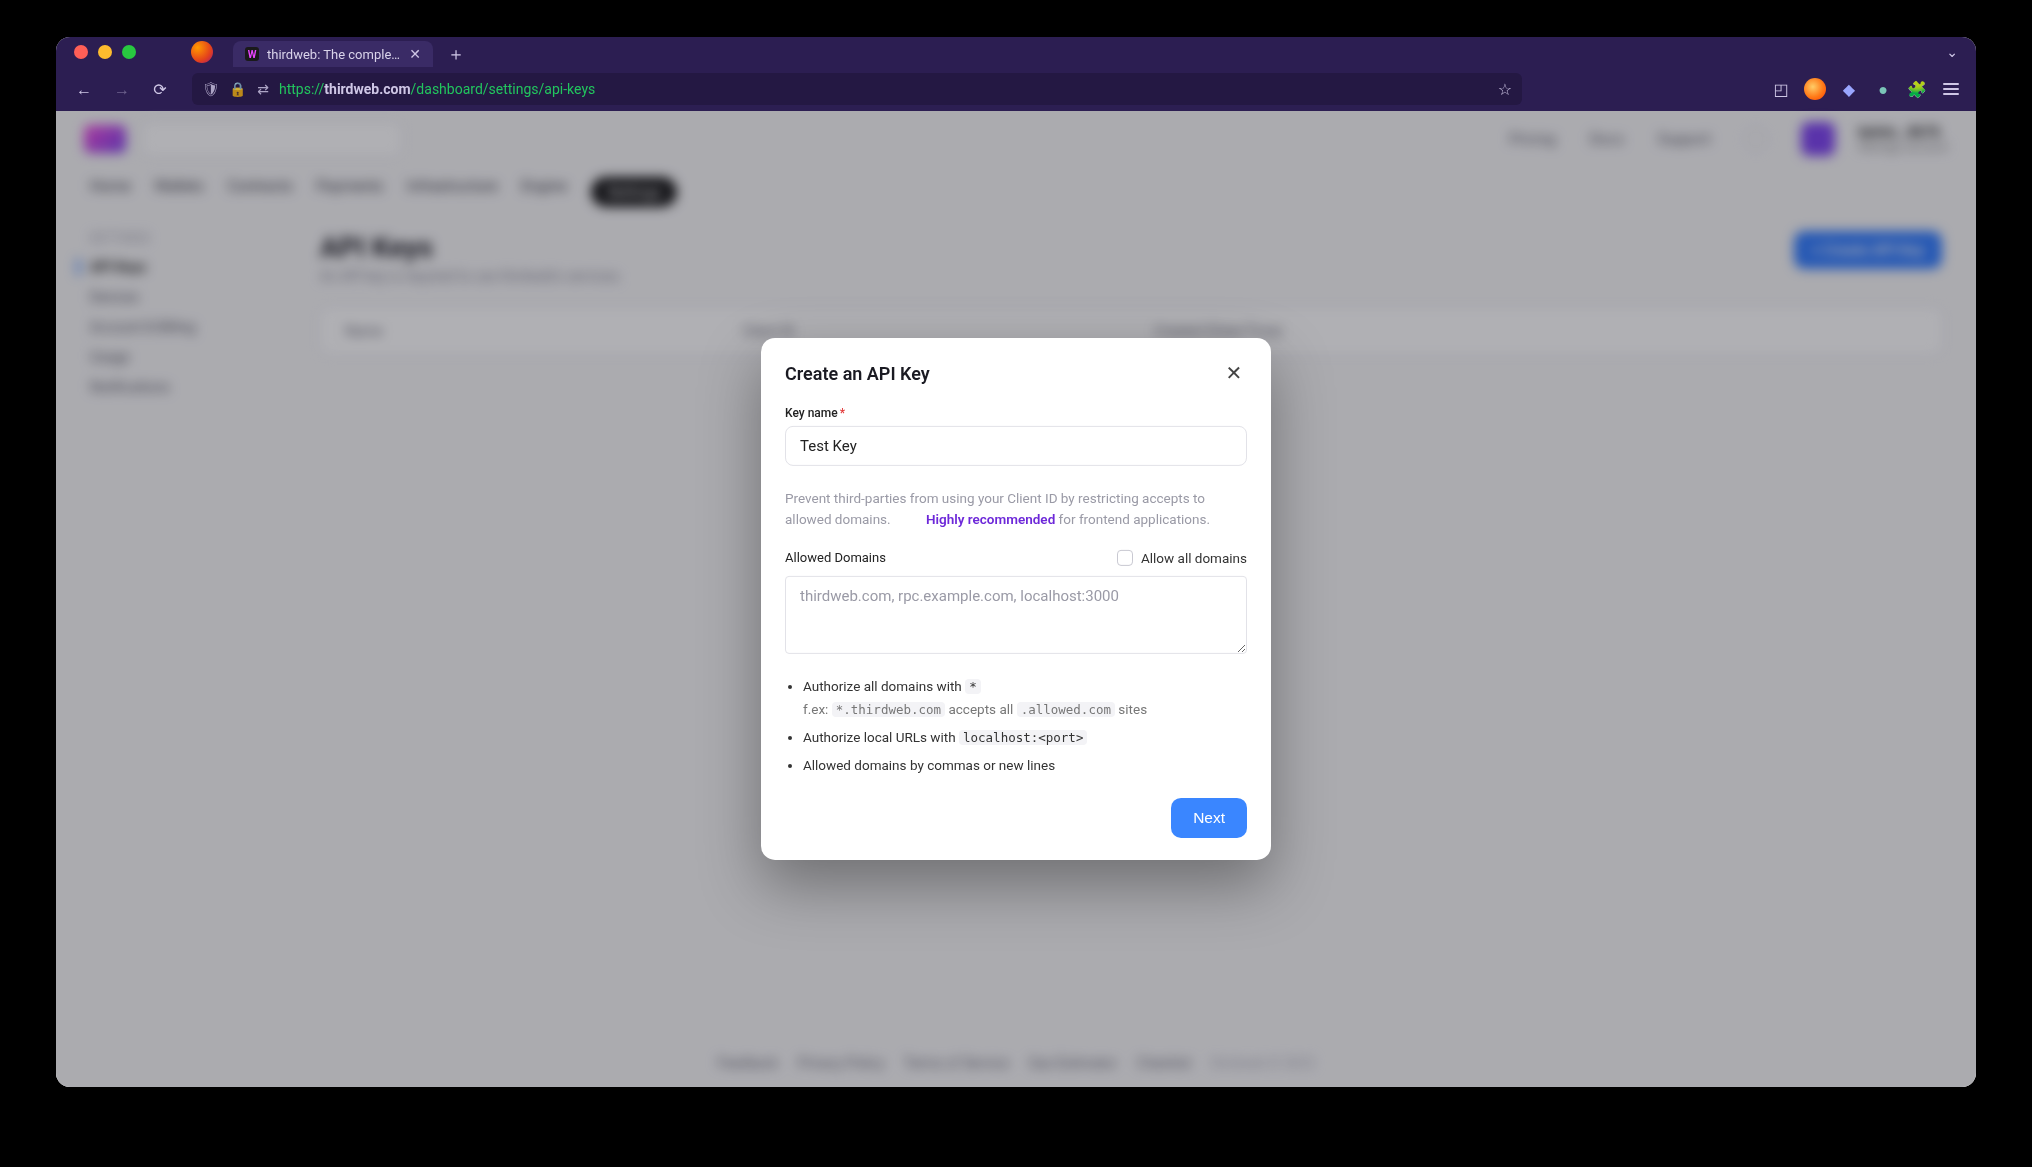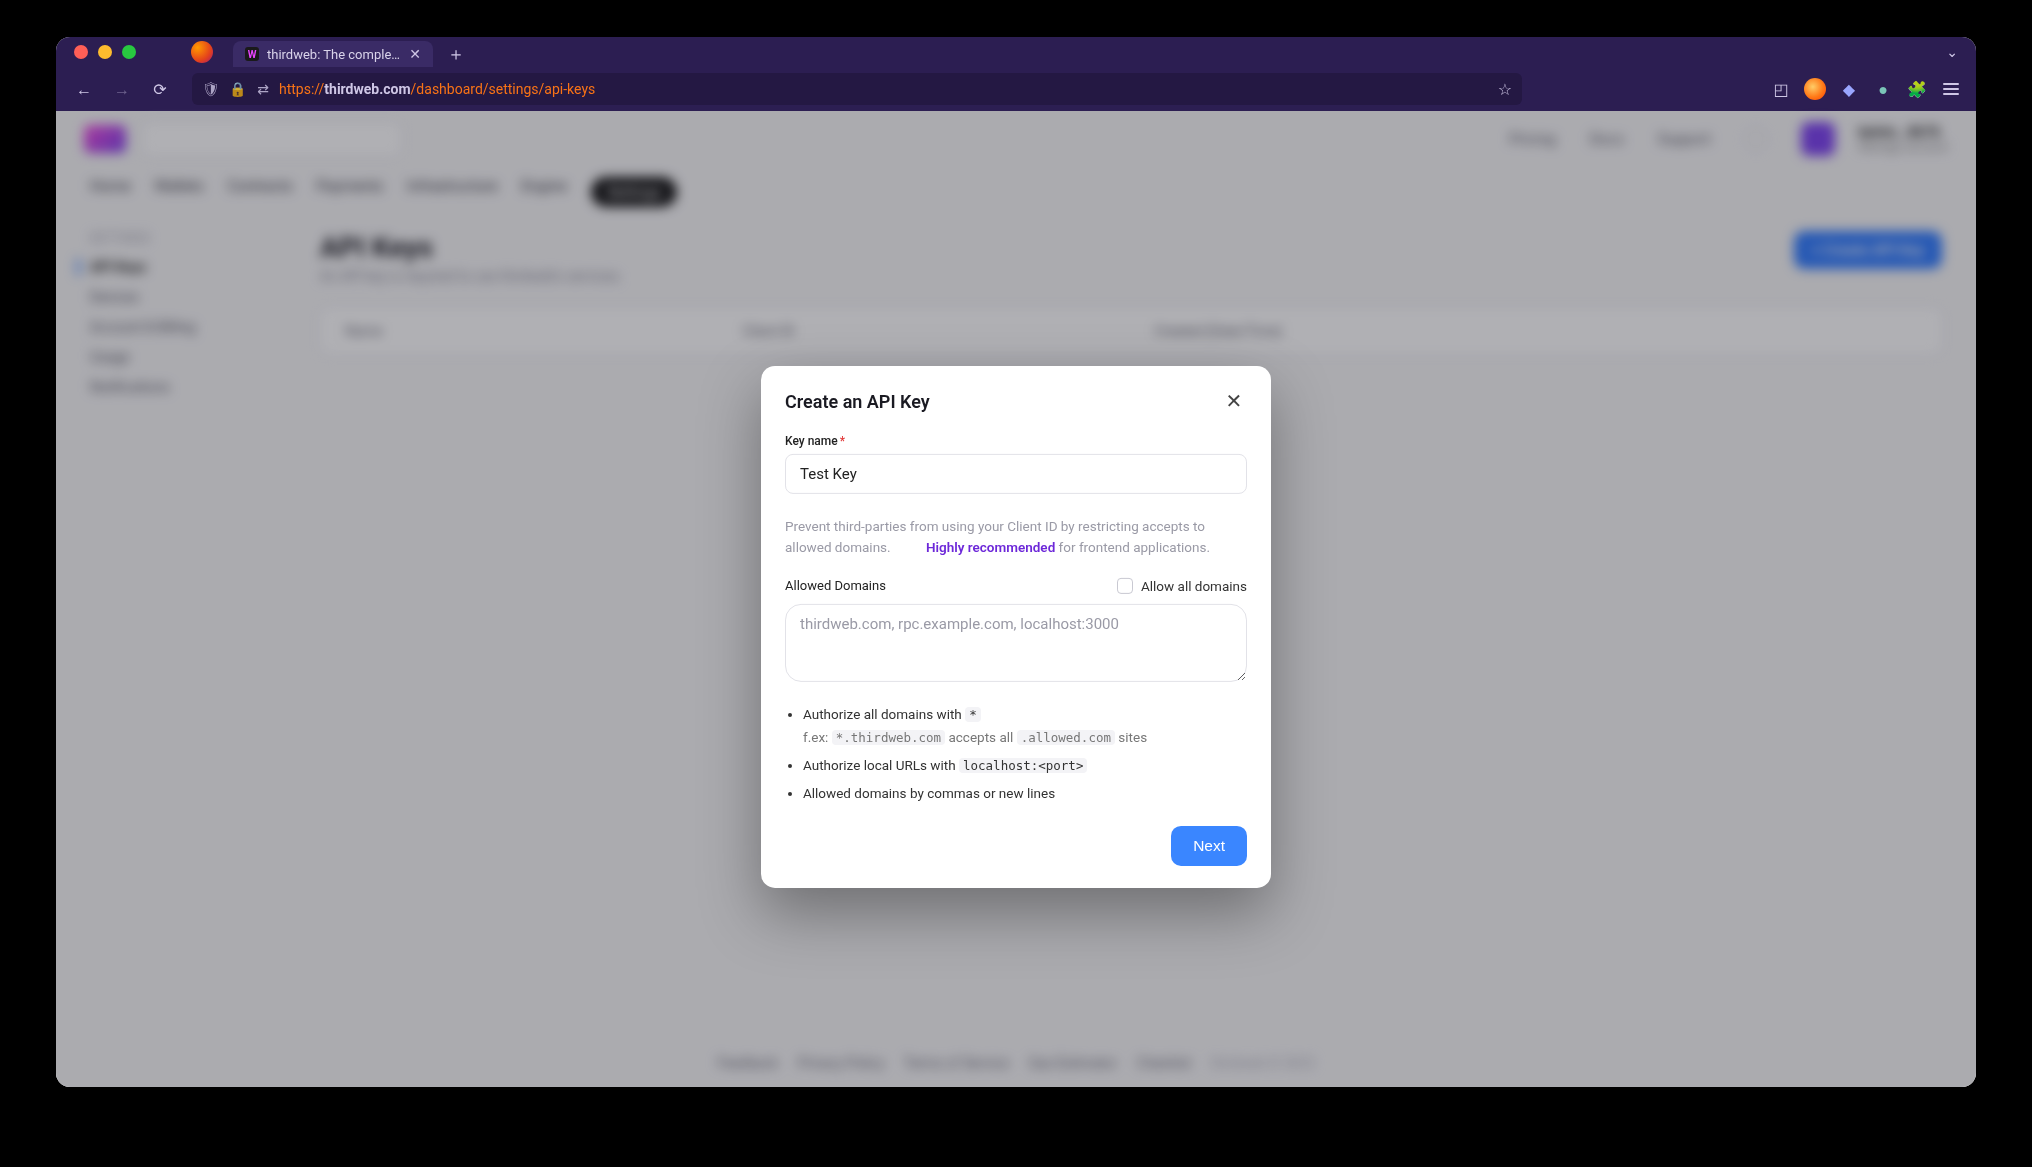--- a/index.html
+++ b/index.html
@@ -38,21 +38,21 @@
 .tab .ttext{flex:1;white-space:nowrap;overflow:hidden;text-overflow:ellipsis;}
 .tab .tclose{color:#cfc7e6;font-size:14px;}
 .newtab{width:26px;height:26px;margin-left:10px;border-radius:6px;display:flex;align-items:center;justify-content:center;color:#cfc7e6;font-size:18px;}
 .titlebar .spacer{flex:1;}
 .titlebar .chevdown{margin-right:18px;color:#cfc7e6;font-size:14px;}
 .toolbar{height:44px;background:#2c1e52;display:flex;align-items:center;padding:0 14px;gap:10px;}
 .toolbar .iconbtn{width:28px;height:28px;display:flex;align-items:center;justify-content:center;color:#cfc7e6;font-size:16px;border-radius:6px;}
 .urlbar{flex:0 0 1330px;height:32px;background:#241843;border-radius:6px;display:flex;align-items:center;padding:0 10px;color:#cfc7e6;font-size:14px;gap:10px;margin-left:8px;}
 .urlbar .shield,.urlbar .lock,.urlbar .toggle{opacity:.8;font-size:14px;}
 .urlbar .url{flex:1;white-space:nowrap;overflow:hidden;}
-.urlbar .url .dim{color:#f97316;}
+.urlbar .url .dim{color:#22c55e;}
 .urlbar .star{font-size:16px;}
 .toolbar .right{flex:1;display:flex;justify-content:flex-end;gap:12px;align-items:center;}
 .toolbar .right .ic{width:22px;height:22px;display:flex;align-items:center;justify-content:center;font-size:16px;color:#cfc7e6;}
 .ic.fox{border-radius:50%;background:radial-gradient(circle at 40% 40%,#ffcc66,#ff7a18 55%,#ff3d00 100%);}
 .hamburger{display:flex;flex-direction:column;gap:3px;justify-content:center;}
 .hamburger span{width:16px;height:2px;background:#cfc7e6;border-radius:1px;}
 
 
 .page{position:absolute;inset:74px 0 0 0;background:#f7f7f8;}
 
@@ -81,34 +81,34 @@
 .main .hdrrow{display:flex;justify-content:space-between;align-items:flex-start;}
 .createbtn{background:#2c79ff;color:#fff;border-radius:10px;padding:10px 18px;font-size:15px;font-weight:500;}
 .tbl{margin-top:24px;border:1px solid #ececf0;border-radius:10px;background:#fff;padding:14px 24px;display:flex;gap:360px;color:#6b6b78;font-size:14px;}
 .footer{position:absolute;bottom:16px;left:0;right:0;display:flex;justify-content:center;gap:20px;color:#6b6b78;font-size:14px;}
 .footer .dim{color:#b0b0bc;}
 
 
 .scrim{position:absolute;inset:0;background:rgba(30,30,40,.35);}
 
 
-.modal{position:absolute;left:50%;top:50%;transform:translate(-50%,-50%);width:510px;background:#fff;border-radius:14px;box-shadow:0 25px 60px rgba(0,0,0,.35);padding:22px 24px 22px;margin-top:28px;}
+.modal{position:absolute;left:50%;top:50%;transform:translate(-50%,-50%);width:510px;background:#fff;border-radius:14px;box-shadow:0 25px 60px rgba(0,0,0,.35);padding:22px 24px 22px;}
 .modal .mhdr{display:flex;justify-content:space-between;align-items:center;margin-bottom:20px;}
 .modal h2{font-size:18px;font-weight:600;color:#1a1a22;}
 .closex{width:26px;height:26px;display:flex;align-items:center;justify-content:center;font-size:20px;color:#444;cursor:pointer;}
 .flabel{font-size:12px;color:#222;font-weight:500;margin-bottom:6px;display:block;}
 .flabel .req{color:#e23b3b;margin-left:2px;}
 .tin{width:100%;border:1px solid #e2e2e8;border-radius:8px;padding:10px 14px;font-size:15px;color:#222;font-family:inherit;}
 .help{margin-top:22px;color:#9a9aa6;font-size:13.5px;line-height:1.55;}
 .help b{color:#6d28d9;font-weight:600;padding-left:32px;}
 .domrow{display:flex;justify-content:space-between;align-items:center;margin-top:20px;}
 .domrow .lab{font-size:13px;font-weight:400;color:#222;}
 .chk{display:flex;align-items:center;gap:8px;font-size:13.5px;color:#333;}
 .chk input{width:16px;height:16px;border:1px solid #c9c9d2;border-radius:4px;appearance:none;}
-.tarea{width:100%;height:78px;border:1px solid #e2e2e8;border-radius:16px;padding:10px 14px;font-size:15px;color:#222;font-family:inherit;resize:both;margin-top:10px;}
+.tarea{width:100%;height:78px;border:1px solid #e2e2e8;border-radius:4px;padding:10px 14px;font-size:15px;color:#222;font-family:inherit;resize:both;margin-top:10px;}
 .tarea::placeholder{color:#9a9aa6;}
 .hints{margin-top:18px;padding-left:18px;font-size:13.5px;color:#333;line-height:1.6;}
 .hints li{margin-bottom:6px;}
 .hints .sub{color:#777;display:block;margin-top:2px;}
 .mono{font-family:ui-monospace,Menlo,Consolas,monospace;background:#f3f3f6;border-radius:4px;padding:0 4px;font-size:12.5px;}
 .mfooter{display:flex;justify-content:flex-end;margin-top:22px;}
 .nextbtn{background:#3a86ff;color:#fff;border:none;border-radius:10px;padding:11px 22px;font-size:15.5px;font-weight:500;cursor:pointer;text-align:right;}
 </style>
 </head>
 <body>

